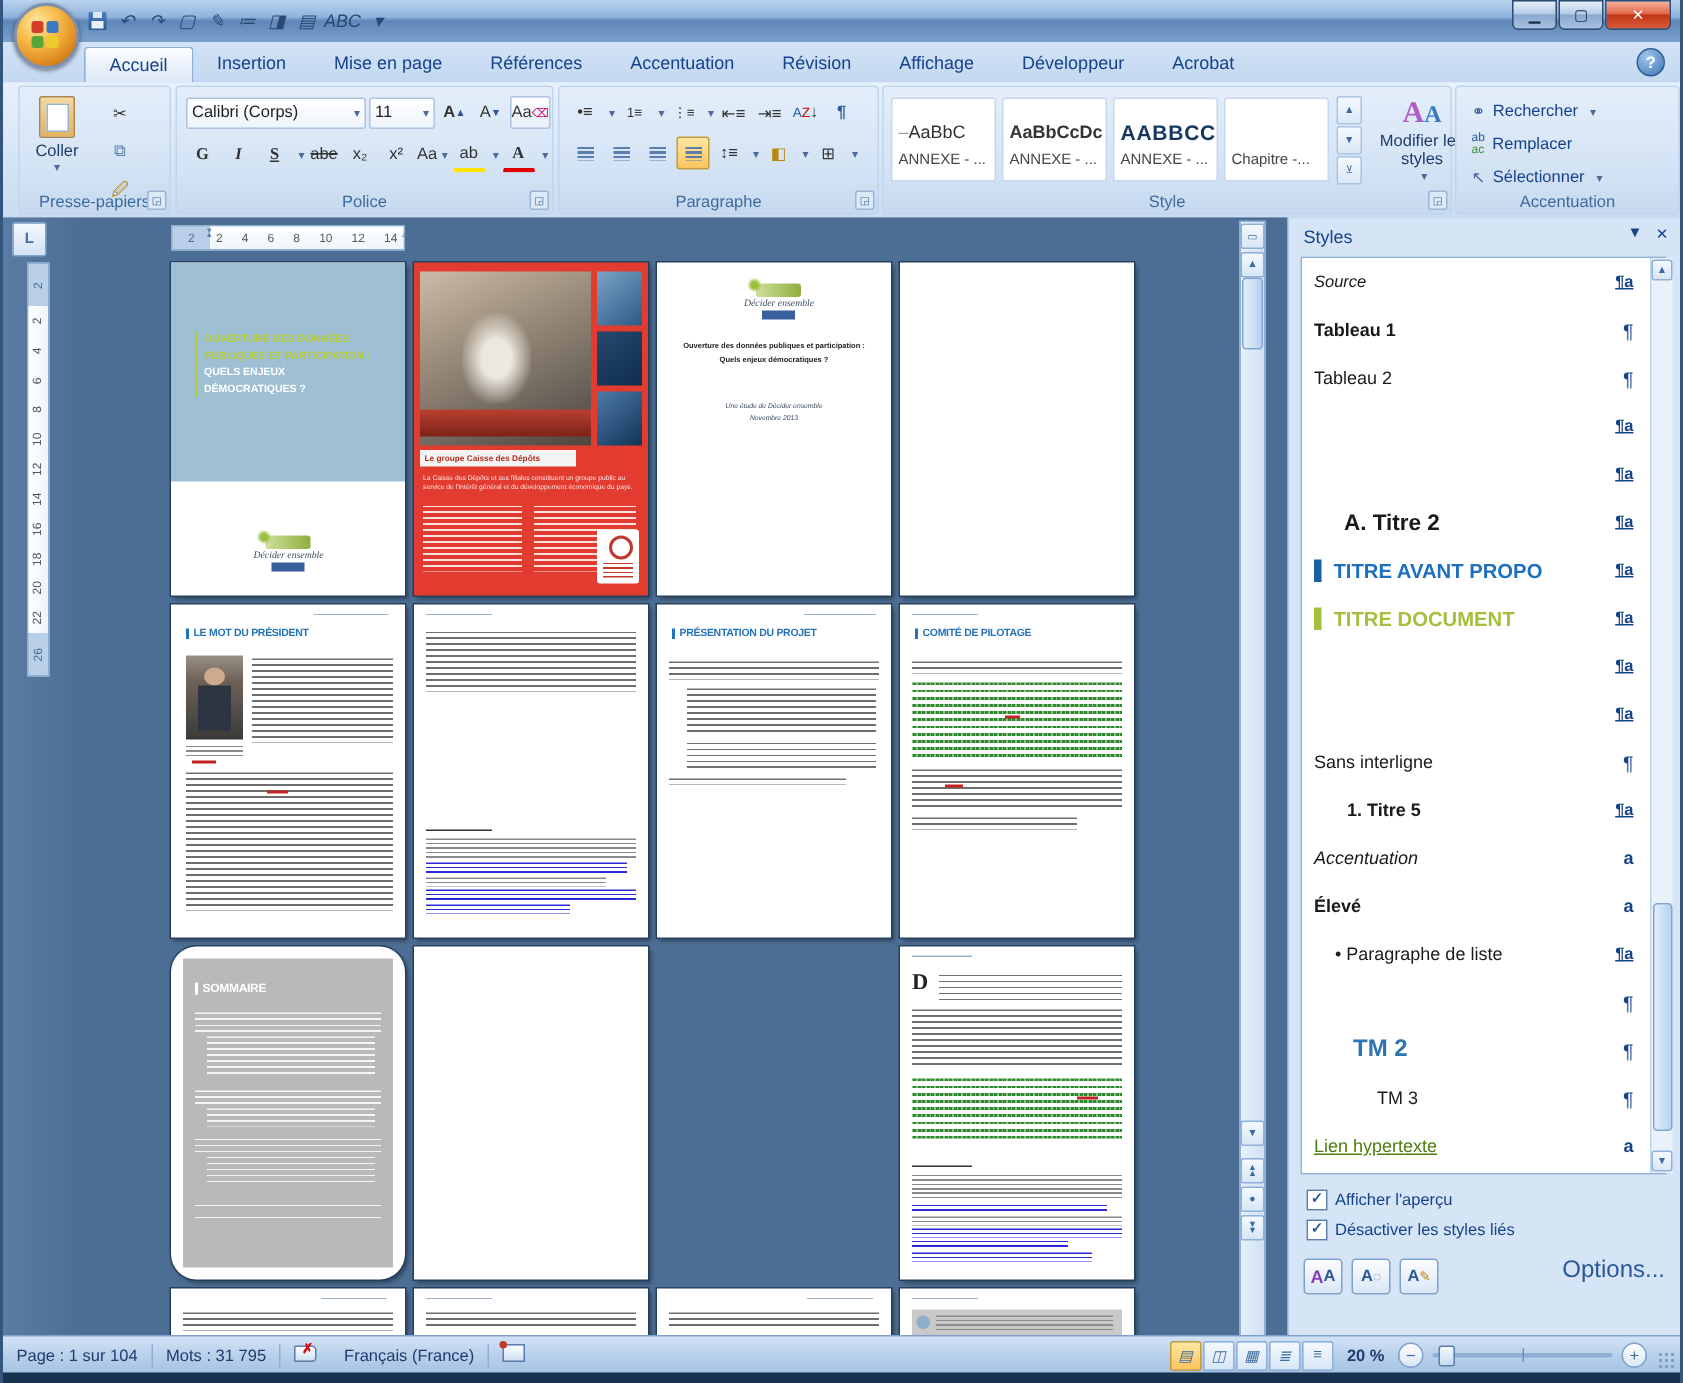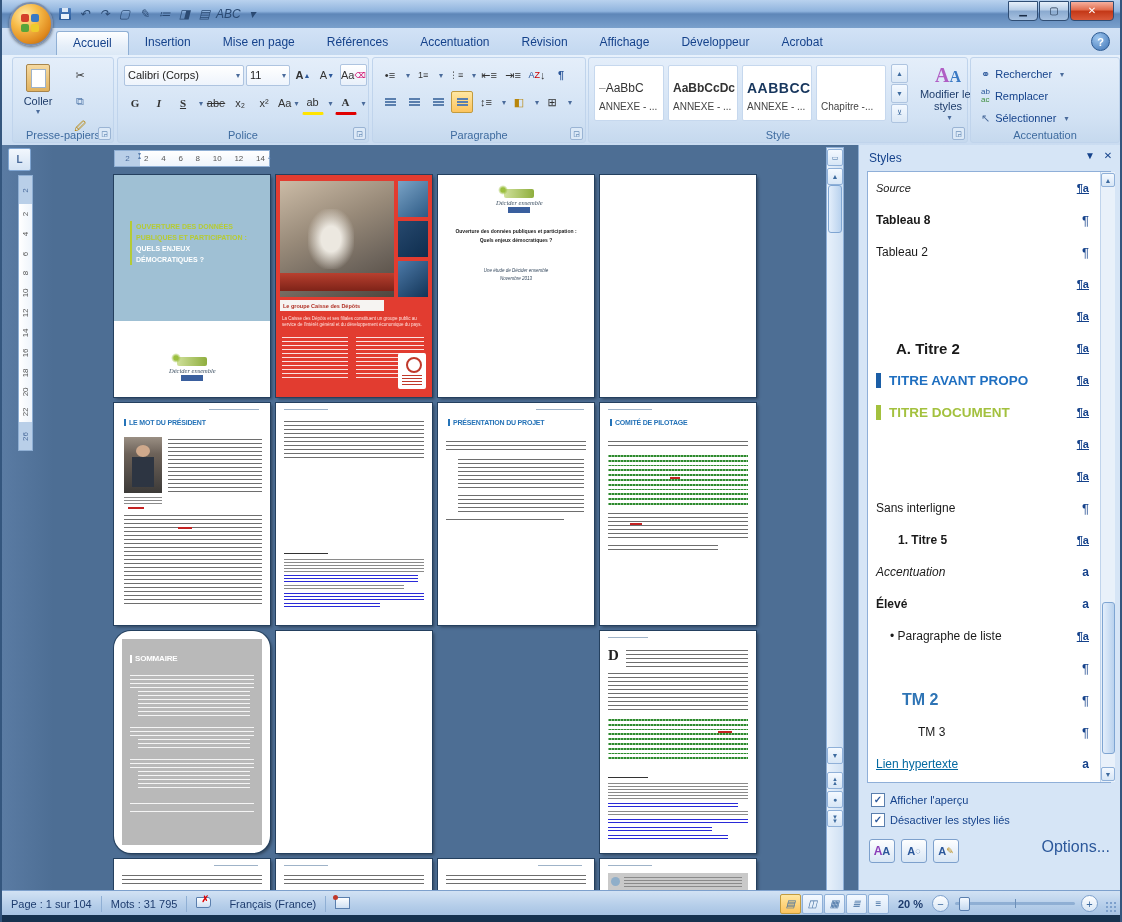--- a/index.html
+++ b/index.html
@@ -134,21 +134,21 @@
   .k-source{font-style:italic;font-size:11px;}
   .k-bold{font-weight:bold;}
   .k-t2{font-weight:bold;font-size:15px;padding-left:20px;}
   .k-tap{font-weight:bold;font-size:13.5px;color:#1f6fc0;border-left:5px solid #1b5ea6;padding-left:8px;}
   .k-tdoc{font-weight:bold;font-size:13.5px;color:#a3c13e;border-left:5px solid #a3c13e;padding-left:8px;}
   .k-t3{font-weight:bold;padding-left:22px;}
   .k-ital{font-style:italic;}
   .k-list{padding-left:14px;}
   .k-tm2{font-weight:bold;font-size:16px;color:#2e74b5;padding-left:26px;}
   .k-tm3{padding-left:42px;}
-  .k-link{color:#0369a1;text-decoration:underline;}
+  .k-link{color:#4d7c0f;text-decoration:underline;}
   #sl-scroll{position:absolute;right:9px;top:27px;width:14px;height:610px;background:#e9f1fa;border-left:1px solid #c0d4ec;}
   .cbrow{position:absolute;left:12px;display:flex;align-items:center;gap:5px;font-size:11px;color:#15428b;}
   .cb{width:12px;height:12px;border:1px solid #5a7fae;background:#fff;font-size:10px;line-height:11px;
       text-align:center;color:#2b579a;font-weight:bold;}
   .sp-btn{position:absolute;width:24px;height:22px;border:1px solid #7da0cc;border-radius:3px;
     background:linear-gradient(#fdfeff,#d8e6f5);display:flex;align-items:center;justify-content:center;gap:0;}
   .sp-btn .a1{color:#8b3db8;font-weight:bold;font-size:12px;}
   .sp-btn .a2{color:#2b579a;font-weight:bold;font-size:11px;}
   #sp-options{position:absolute;right:14px;bottom:34px;font-size:16px;color:#2b579a;}
 
@@ -646,21 +646,21 @@
     <span class="sp-ctl" style="right:26px;">▼</span>
     <span class="sp-ctl" style="right:8px;">✕</span>
     <div id="styles-list">
 
         <div class="st-row">
           <span class="st-label k-source">Source</span>
           <span class="st-sym s-pa">¶a</span>
         </div>
 
         <div class="st-row">
-          <span class="st-label k-bold">Tableau 8</span>
+          <span class="st-label k-bold">Tableau 1</span>
           <span class="st-sym s-p">¶</span>
         </div>
 
         <div class="st-row">
           <span class="st-label">Tableau 2</span>
           <span class="st-sym s-p">¶</span>
         </div>
 
         <div class="st-row">
           <span class="st-label"></span>

